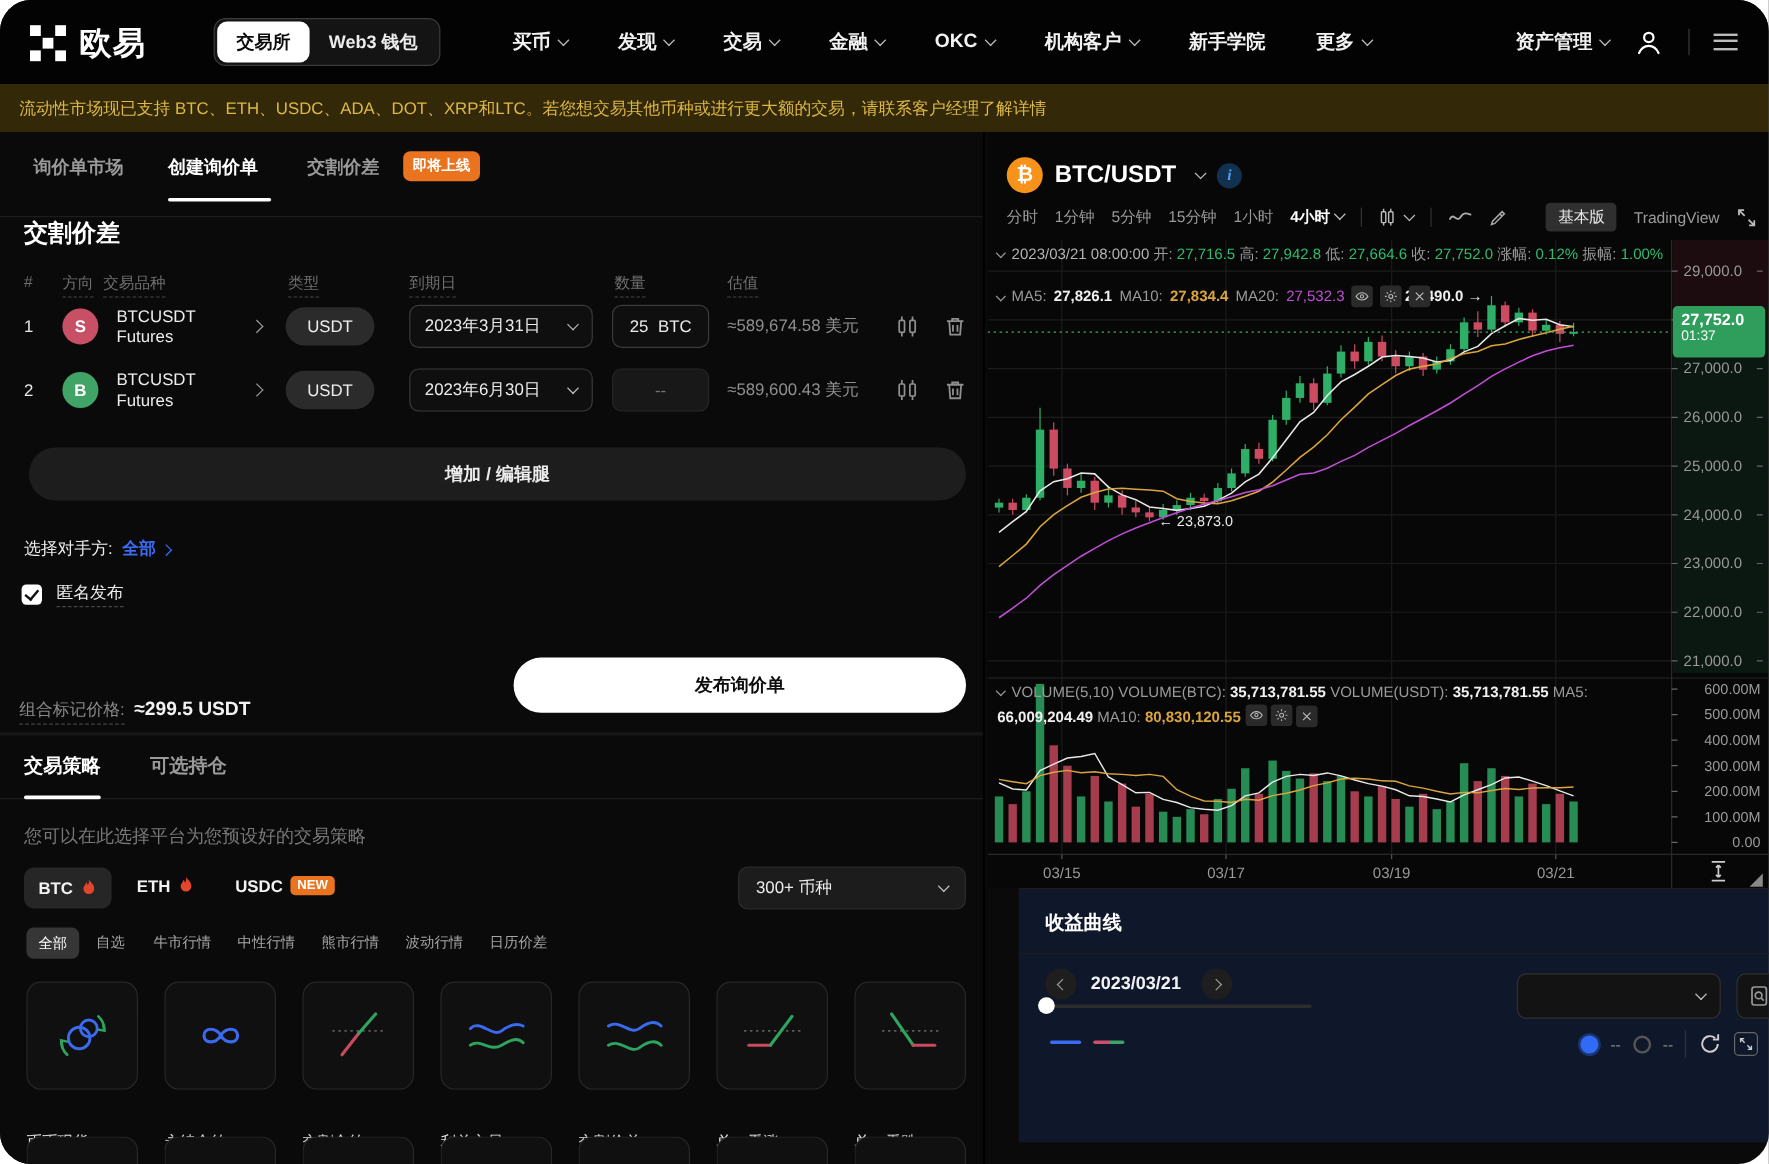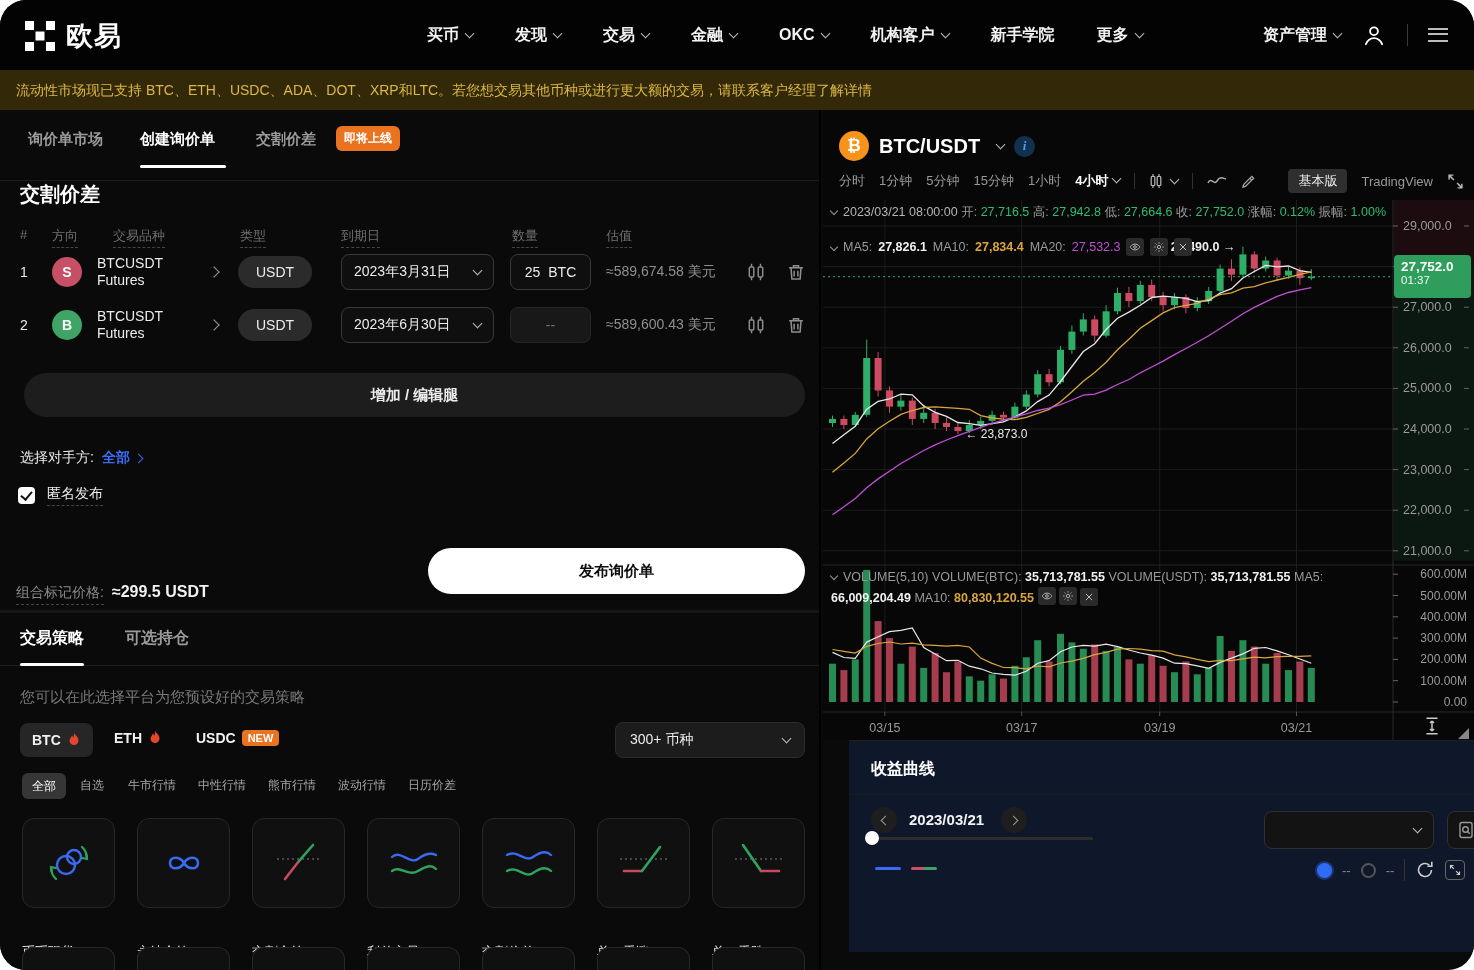--- a/index.html
+++ b/index.html
@@ -129,20 +129,24 @@
     <div class="logo-wrap">
       <svg width="32" height="32" viewBox="0 0 32 32">
         <rect x="1" y="1" width="9" height="9" fill="#fff"></rect>
           <rect x="22" y="1" width="9" height="9" fill="#fff"></rect>
         <rect x="11.5" y="11.5" width="9" height="9" fill="#fff"></rect>
         <rect x="1" y="22" width="9" height="9" fill="#fff"></rect>
           <rect x="22" y="22" width="9" height="9" fill="#fff"></rect>
       </svg>
       <span class="logo-text">欧易</span>
     </div>
+    <div class="toggle">
+      <span class="on">交易所</span>
+      <span class="off">Web3 钱包</span>
+    </div>
     <nav class="nav-items">
       <span class="nav-item">
           <span>买币</span>
           <i class="chev"></i>
         </span>
       <span class="nav-item">
           <span>发现</span>
           <i class="chev"></i>
         </span>
       <span class="nav-item">
@@ -190,21 +194,21 @@
       <span class="tab-g" style="left:28px">询价单市场</span>
       <span class="tab-w" style="left:140px">创建询价单</span>
       <span class="tab-underline" style="left:140px;width:86px"></span>
       <span class="tab-g" style="left:256px">交割价差</span>
       <span class="badge-orange" style="left:336px;top:16px">即将上线</span>
     </div>
     <h2 class="lp-title">交割价差</h2>
 
     <span class="th" style="left:20px">#</span>
     <span class="th dashed" style="left:52px">方向</span>
-    <span class="th dashed" style="left:113px">交易品种</span>
+    <span class="th dashed" style="left:86px">交易品种</span>
     <span class="th dashed" style="left:240px">类型</span>
     <span class="th dashed" style="left:341px">到期日</span>
     <span class="th dashed" style="left:512px">数量</span>
     <span class="th dashed" style="left:606px">估值</span>
 
     <div class="leg-row" style="top:135px">
       <span class="leg-idx">1</span>
       <span class="side-circle side-s">S</span>
       <div class="leg-pair">
         <div>BTCUSDT</div>

